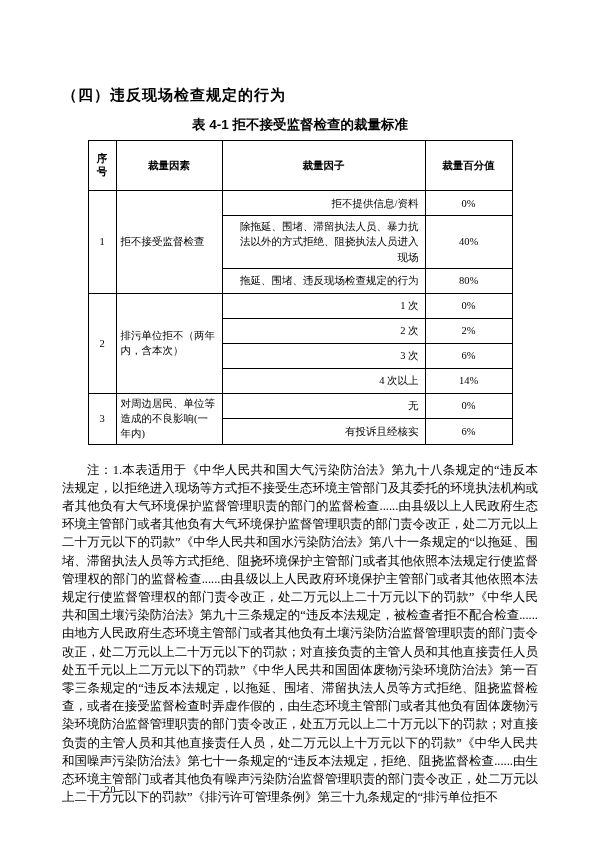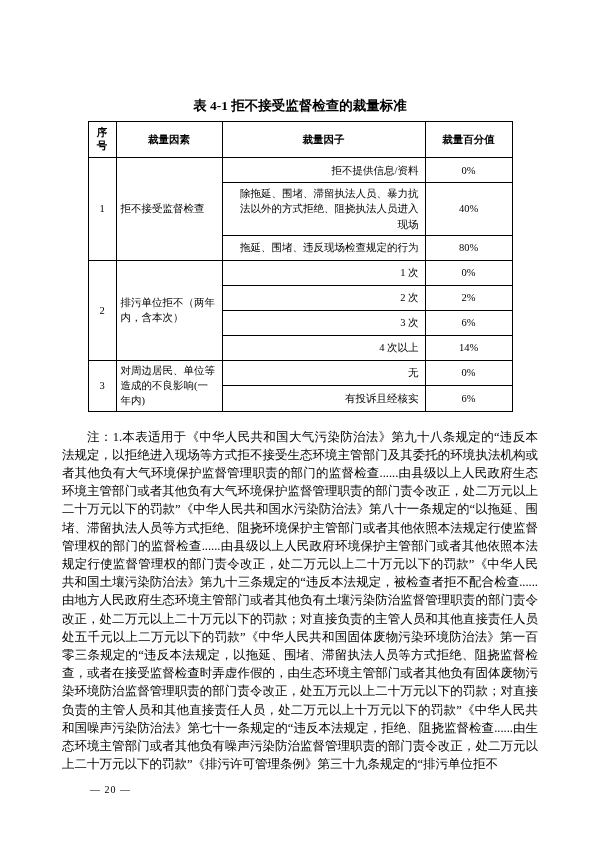--- a/index.html
+++ b/index.html
@@ -21,21 +21,21 @@
     font-size: 15px;
     font-weight: bold;
     letter-spacing: 1px;
     font-family: "DejaVu Serif", "Liberation Serif", serif;
   }
   .table-title {
     margin-top: 11px;
     text-align: center;
     font-size: 13.5px;
     font-weight: bold;
-    font-family: Liberation Serif, serif;
+    font-family: Liberation Sans, sans-serif;
   }
   table.discretion {
     width: 424px;
     margin: 6px auto 0 auto;
     border-collapse: collapse;
     table-layout: fixed;
     font-size: 10.5px;
   }
   table.discretion col.c-no     { width: 28px; }
   table.discretion col.c-factor { width: 106px; }
@@ -46,21 +46,21 @@
     border: 1px solid #000;
     vertical-align: middle;
     line-height: 1.45;
   }
   table.discretion th {
     font-weight: bold;
     text-align: center;
     height: 31px;
     padding: 2px;
   }
-  table.discretion th.th-no { padding: 5px 4px; word-break: break-all; line-height: 1.2; margin-top: 16px; }
+  table.discretion th.th-no { padding: 12px 4px; word-break: break-all; line-height: 1.2; margin-top: 16px; }
   td.cell-no    { text-align: center; }
   td.cell-factor{ padding: 2px 4px; line-height: 1.5; }
   td.cell-crit  { text-align: right; padding: 3px 6px 3px 8px; }
   td.cell-val   { text-align: center; font-family: "Liberation Serif", serif; }
   tr.r { height: 25px; }
   .note {
     margin-top: 16px;
     font-size: 12.5px;
     line-height: 18.2px;
     text-align: justify;
@@ -74,20 +74,21 @@
     font-size: 10px;
     letter-spacing: 1px;
   }
 </style>
 </head>
 <body>
 
 <div class="page">
   <div class="content">
 
+    <div class="doc-heading">（四）违反现场检查规定的行为</div>
 
     <div class="table-title">表 4-1 拒不接受监督检查的裁量标准</div>
 
     <table class="discretion">
       <colgroup>
         <col class="c-no">
           <col class="c-factor">
           <col class="c-crit">
           <col class="c-val">
       </colgroup>

